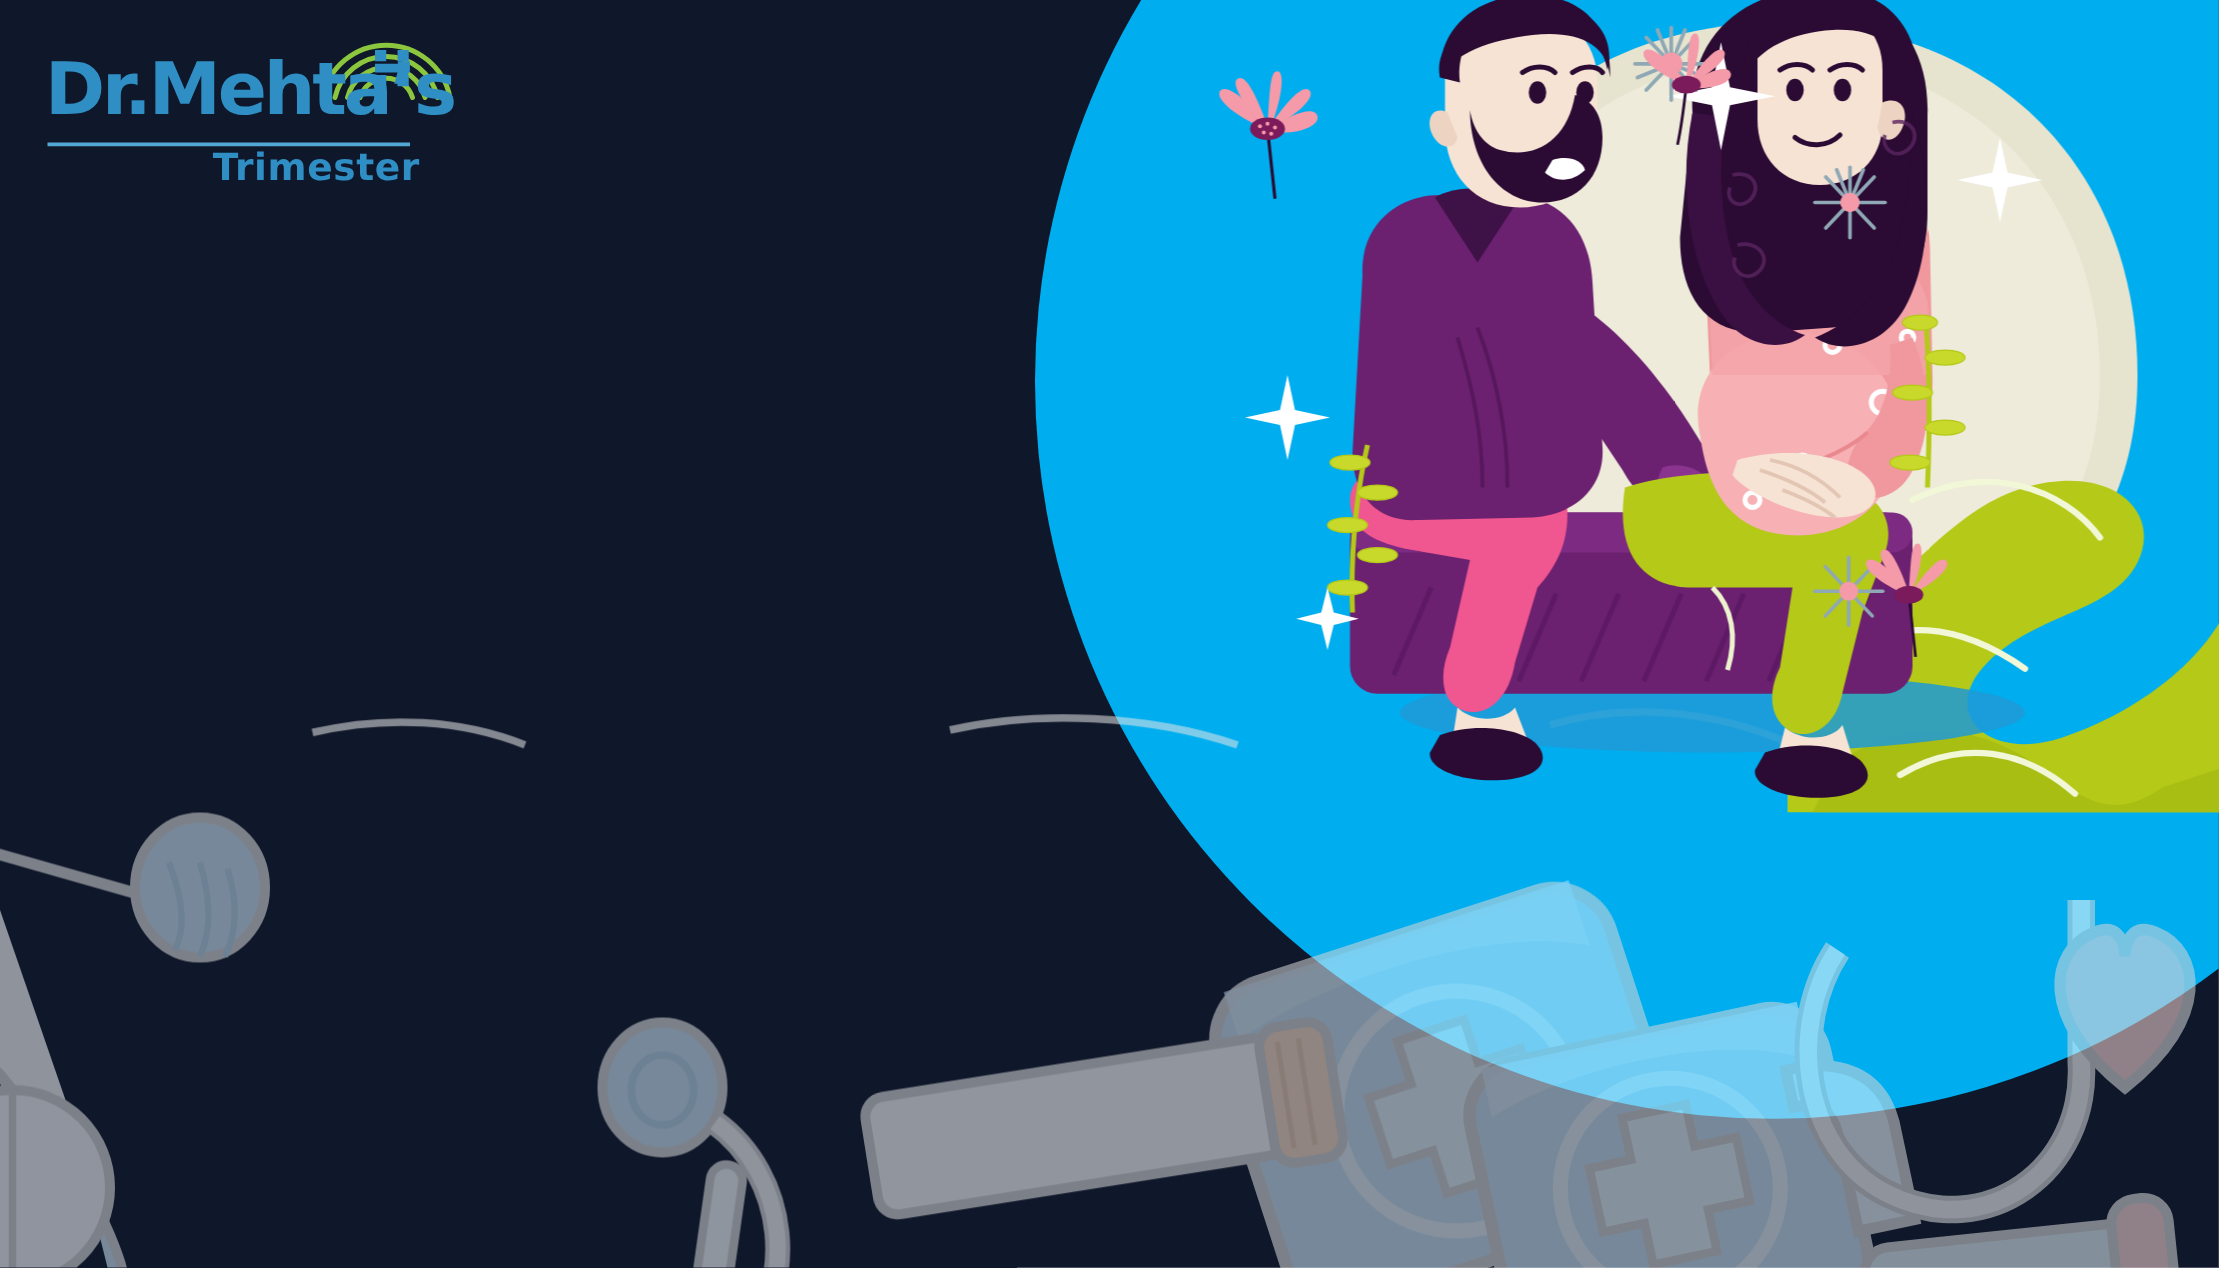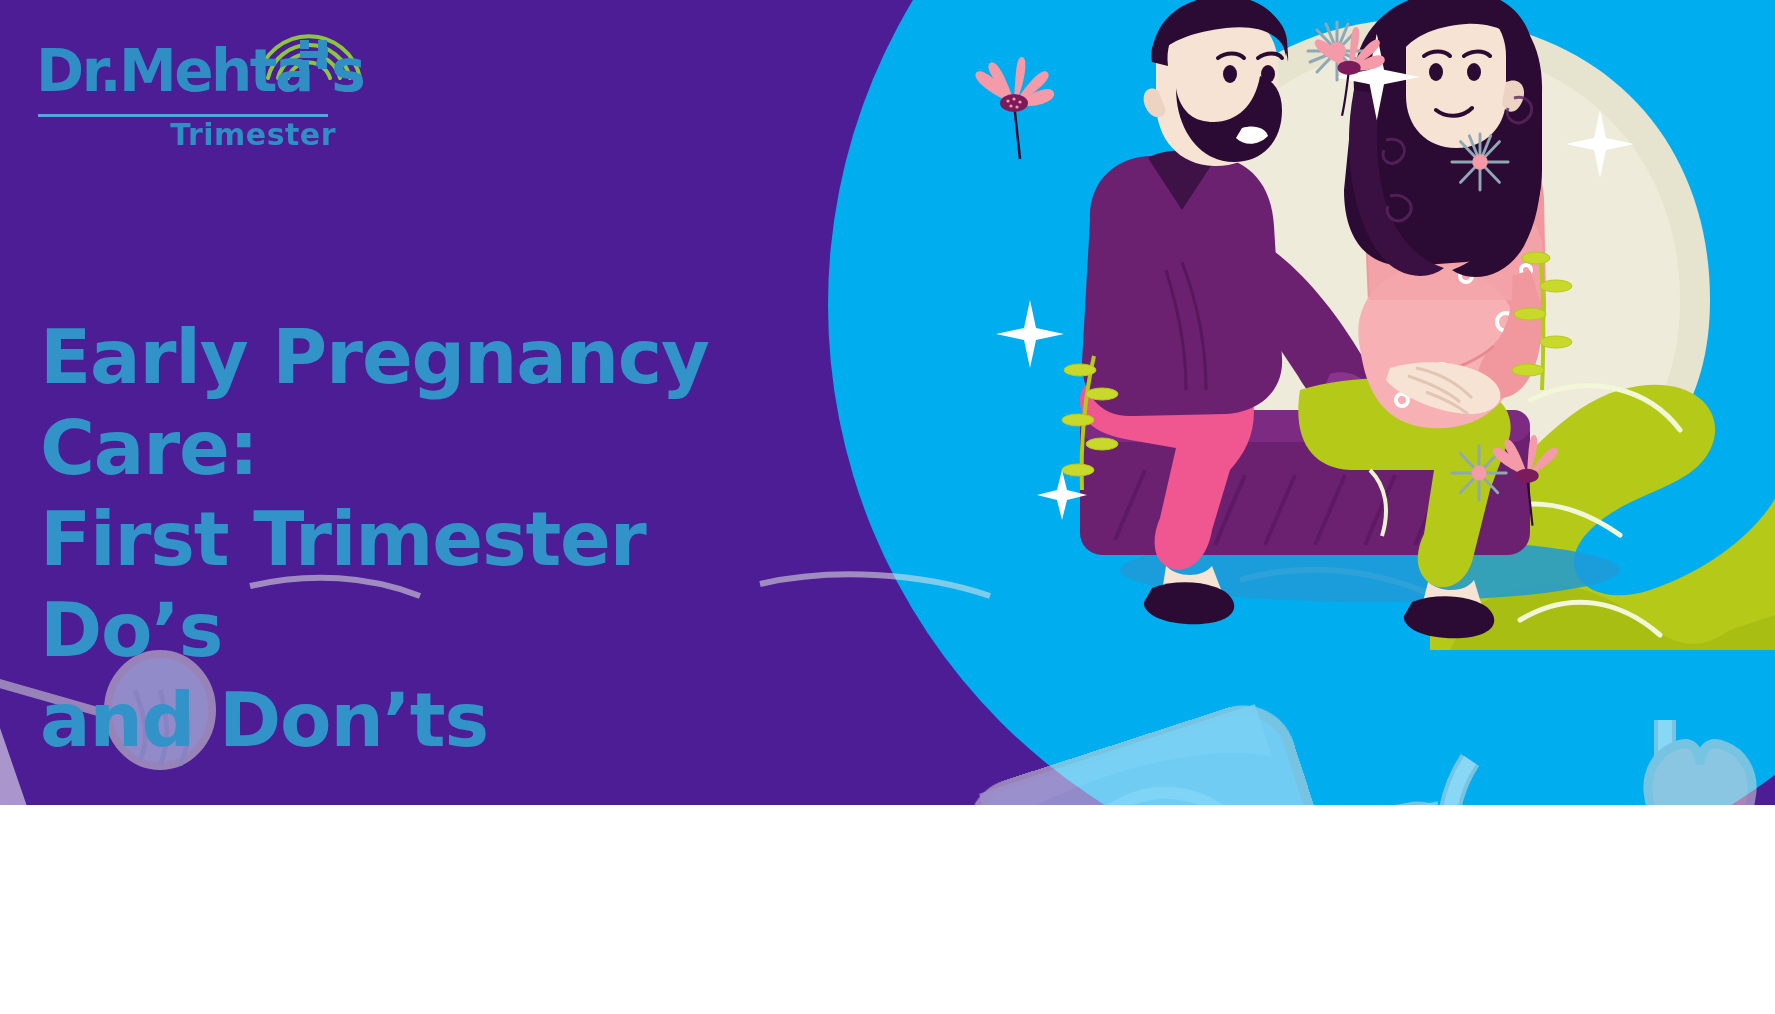--- a/index.html
+++ b/index.html
@@ -3,21 +3,21 @@
 <meta charset="utf-8">
 <style>
   html,body{margin:0;padding:0;}
   body{
     width:1775px;height:1014px;
     background:#ffffff;
     font-family:"Liberation Sans", sans-serif;
     overflow:hidden;
     position:relative;
   }
-  #stage{position:absolute;inset:0;width:1775px;height:805px;overflow:hidden;background:#4c1d95;}
+  #stage{position:absolute;inset:0;width:1775px;height:1014px;overflow:hidden;background:#0f172a;}
 
   
   .watermark{position:absolute;left:0;top:0;width:1775px;height:1014px;pointer-events:none;}
 
   
   .blue-blob{position:absolute;pointer-events:none;}
 
   
   .logo{position:absolute;left:36px;top:18px;width:300px;height:130px;}
   .logo-wordmark{
@@ -189,23 +189,20 @@
         <rect x="46" y="33" width="27" height="7"></rect>
         <rect x="46" y="42" width="9" height="9"></rect>
         <rect x="64" y="42" width="9" height="9"></rect>
       </g>
     </svg>
     <div class="logo-wordmark">Dr.Mehta’s</div>
     <div class="logo-rule"></div>
     <div class="logo-sub">Trimester</div>
   </div>
 
-  <h1 class="headline">Early Pregnancy Care:
-First Trimester Do’s
-and Don’ts</h1>
 
   <svg class="illo" viewBox="0 0 960 680">
 
     <path d="M330,330 C300,160 430,50 590,48 C760,46 880,160 880,330 C880,470 790,560 590,560 C400,560 360,470 330,330 Z" fill="#E6E3CF"></path>
     <path d="M360,330 C336,180 450,78 590,76 C740,74 850,180 850,330 C850,460 770,540 590,540 C420,540 386,460 360,330 Z" fill="#EEEBDA"></path>
 
     <g>
       <path d="M600,560 C680,520 720,440 790,420 C860,400 900,440 880,480
                C860,520 800,520 760,560 C720,600 760,640 820,620
                C880,600 930,560 950,520 L950,680 L600,680 Z" fill="#B5C918"></path>

